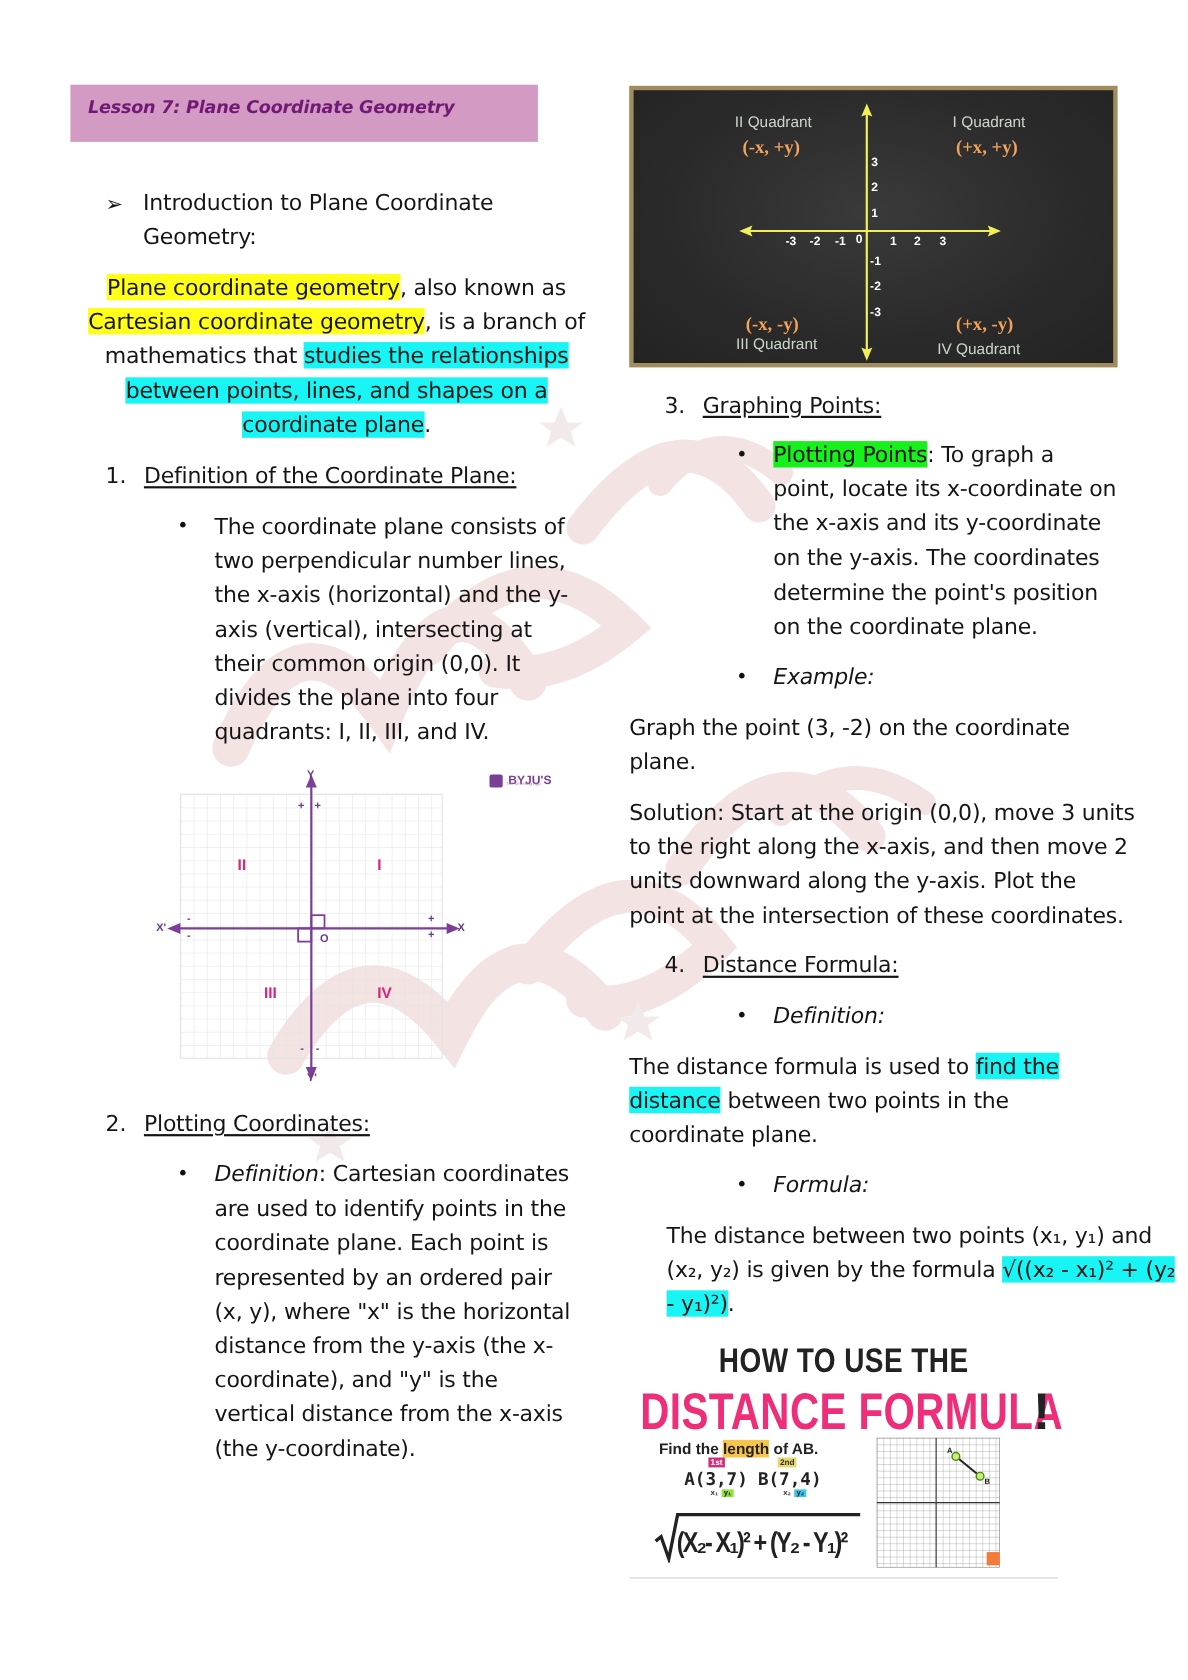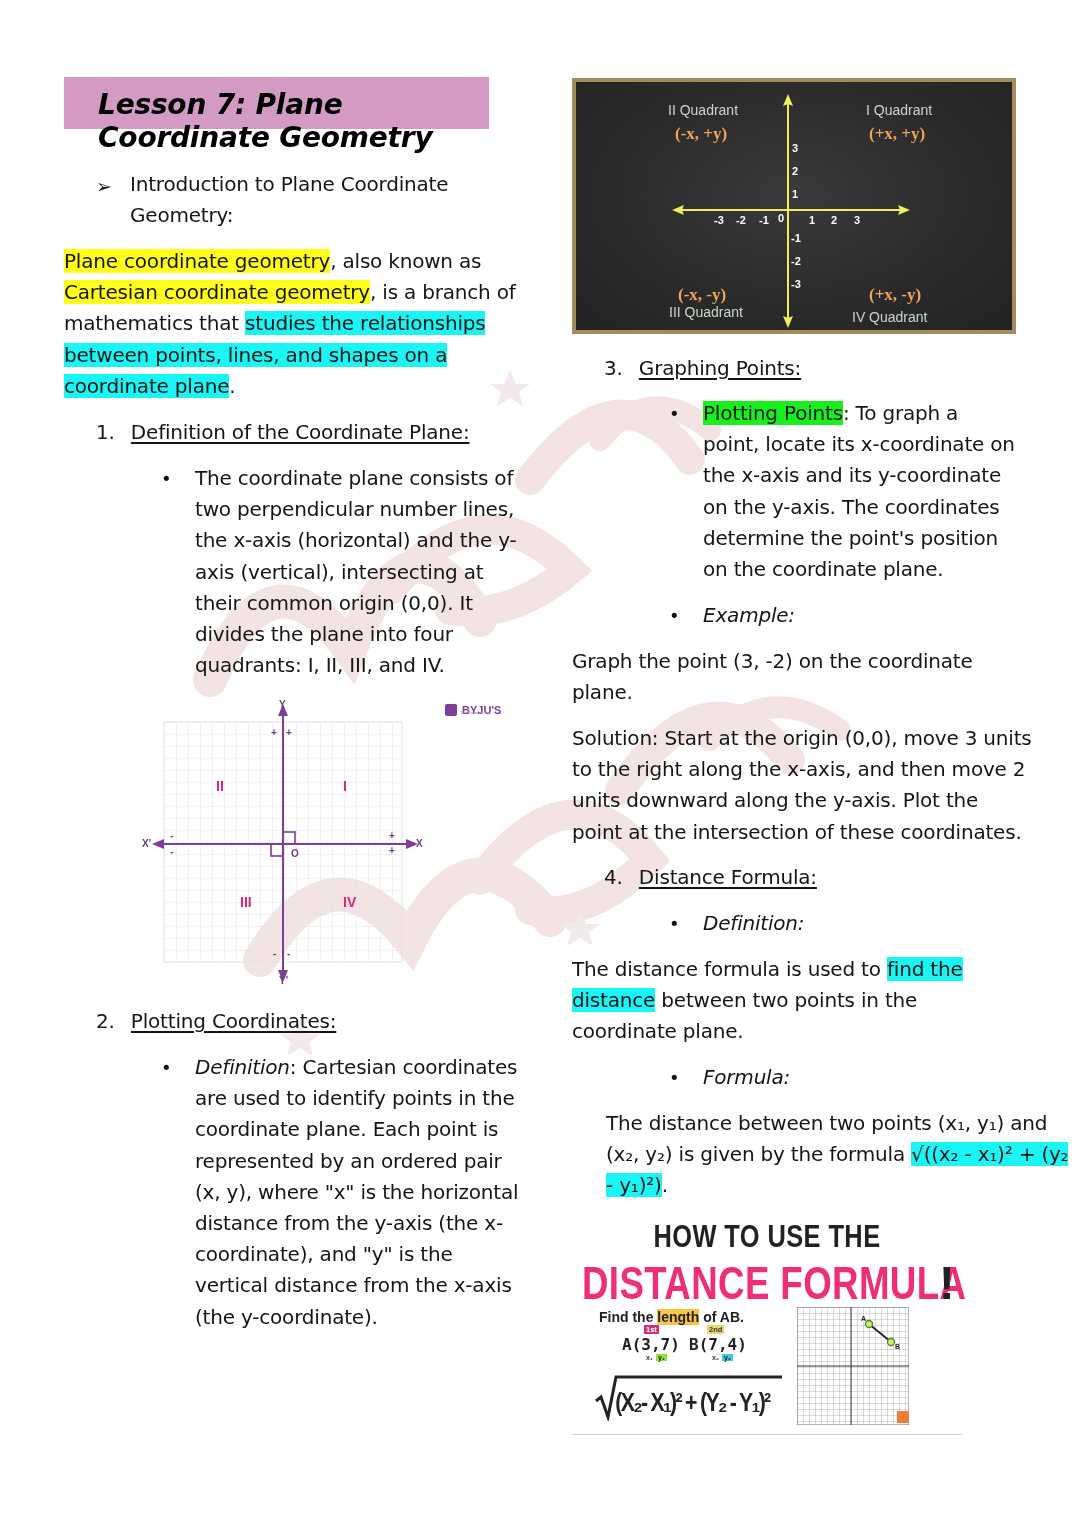--- a/index.html
+++ b/index.html
@@ -9,22 +9,22 @@
     .txt { font-size: 20px; line-height: 31.2px; color: #151515; letter-spacing: -0.2px; }
     .hl-y { background: #ffff1a; }
     .hl-c { background: #19f5f5; }
     .hl-g { background: #17f01a; }
     .u { text-decoration: underline; text-underline-offset: 3px; }
     .it { font-style: italic; }
     .bullet { position: absolute; font-size: 18px; }
 
     
     #title-box { left: 64px; top: 77px; width: 425px; height: 52px; background: #d39ac4; }
-    #title-box span { position: absolute; left: 34px; top: 11px; font-weight: bold; font-style: italic;
-                      font-size: 28px; color: #000000; letter-spacing: -0.2px; }
+    #title-box span { position: absolute; left: 16px; top: 11px; font-weight: bold; font-style: italic;
+                      font-size: 16px; color: #701a75; letter-spacing: -0.2px; }
 
     
     #watermark { left: 150px; top: 320px; width: 760px; height: 800px; pointer-events: none; opacity: 0.5; }
 
     
     #chalkboard { left: 572px; top: 78px; width: 444px; height: 256px; background: #a08c5e; }
     #chalkboard .inner { position: absolute; left: 4px; top: 4px; right: 4px; bottom: 4px;
                          background: radial-gradient(ellipse at 50% 45%, #3a3a3a 0%, #2a2a2a 60%, #232323 100%); }
     .qlabel { position: absolute; color: #c8d8c8; font-family: "Liberation Sans", sans-serif; font-size: 14px; }
     .qsign { position: absolute; color: #f2a25a; font-family: Liberation Serif, serif; font-size: 17px; font-weight: bold; }
@@ -78,21 +78,21 @@
     <polygon points="150,700 156,714 170,714 159,722 163,736 150,728 137,736 141,722 130,714 144,714"></polygon>
   </g>
 </svg>
 
 <span class="abs txt" style="left:96px;top:171px;font-size:19px;">➢</span>
 <div class="abs txt" style="left:130px;top:169px;">
   <div>Introduction to Plane Coordinate</div>
   <div>Geometry:</div>
 </div>
 
-<div class="abs txt" style="left:64px;top:246px;width:460px;">
+<div class="abs txt" style="left:76px;top:246px;width:460px;text-align:center;">
   <div><span class="hl-y">Plane coordinate geometry</span><span>, also known as</span></div>
   <div><span class="hl-y">Cartesian coordinate geometry</span><span>, is a branch of</span></div>
   <div><span>mathematics that </span><span class="hl-c">studies the relationships</span></div>
   <div><span class="hl-c">between points, lines, and shapes on a</span></div>
   <div><span class="hl-c">coordinate plane</span><span>.</span></div>
 </div>
 
 <div class="abs txt" style="left:96px;top:417px;">
   <span>1.</span>
   <span class="u" style="margin-left:10px;">Definition of the Coordinate Plane:</span>

